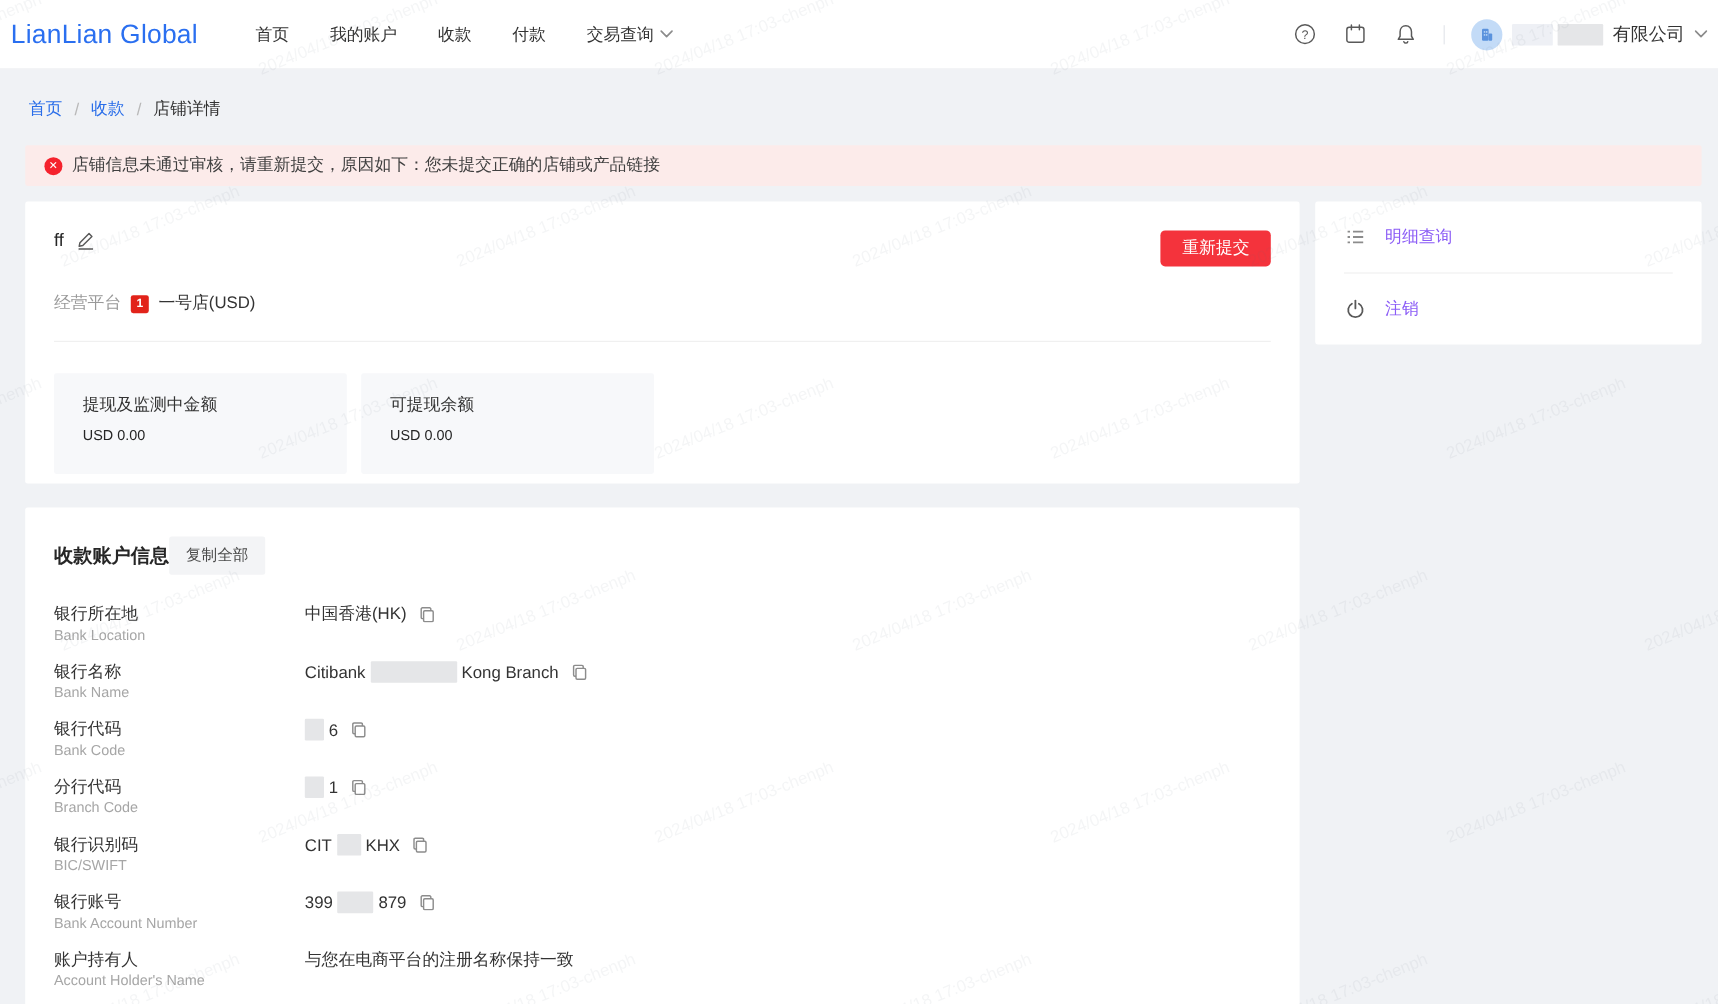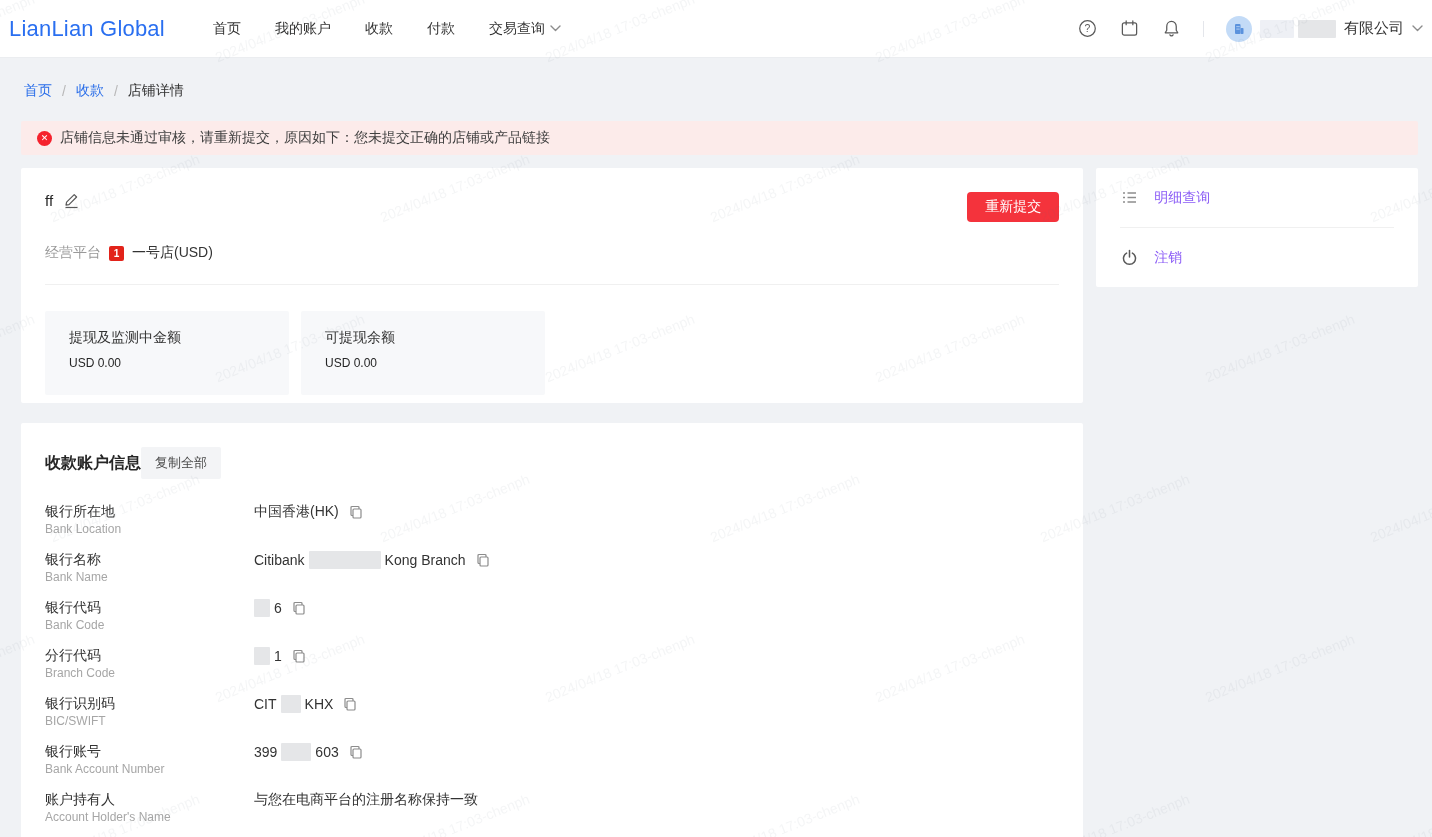--- a/index.html
+++ b/index.html
@@ -295,21 +295,21 @@
             </div>
         </div>
         <div class="row">
           <div class="row-label-wrap">
             <div class="row-label">银行账号</div>
             <div class="row-sublabel">Bank Account Number</div>
           </div>
           <div class="row-value">
               <span class="val-text">399</span>
               <span class="redact" style="width: 30px;"></span>
-              <span class="val-text">603</span>
+              <span class="val-text">879</span>
               <span class="copy-btn">
                 <svg width="14" height="14" viewBox="0 0 14 14">
                   <rect x="4" y="4" width="8" height="9" rx="1" fill="none" stroke="#8c8c8c" stroke-width="1.2"></rect>
                   <path d="M10 4V2.5A1 1 0 0 0 9 1.5H3A1 1 0 0 0 2 2.5v7a1 1 0 0 0 1 1h1" fill="none" stroke="#8c8c8c" stroke-width="1.2"></path>
                 </svg>
               </span>
             </div>
         </div>
         <div class="row">
           <div class="row-label-wrap">

